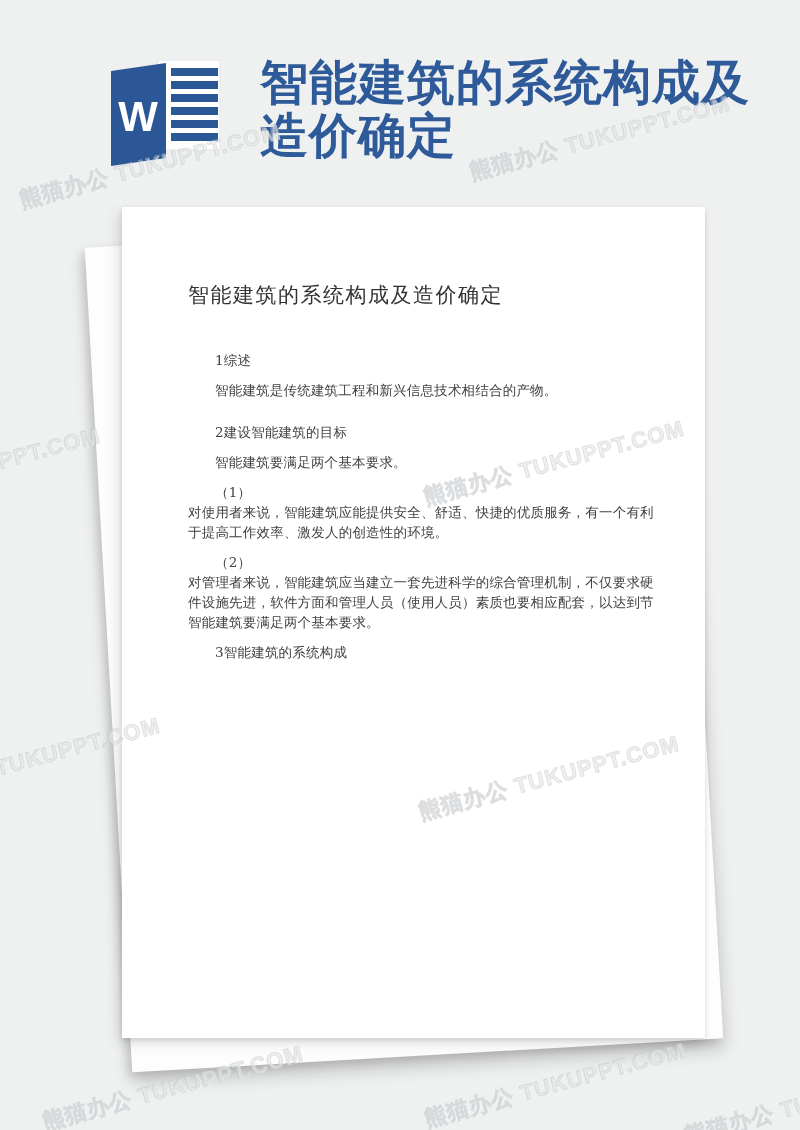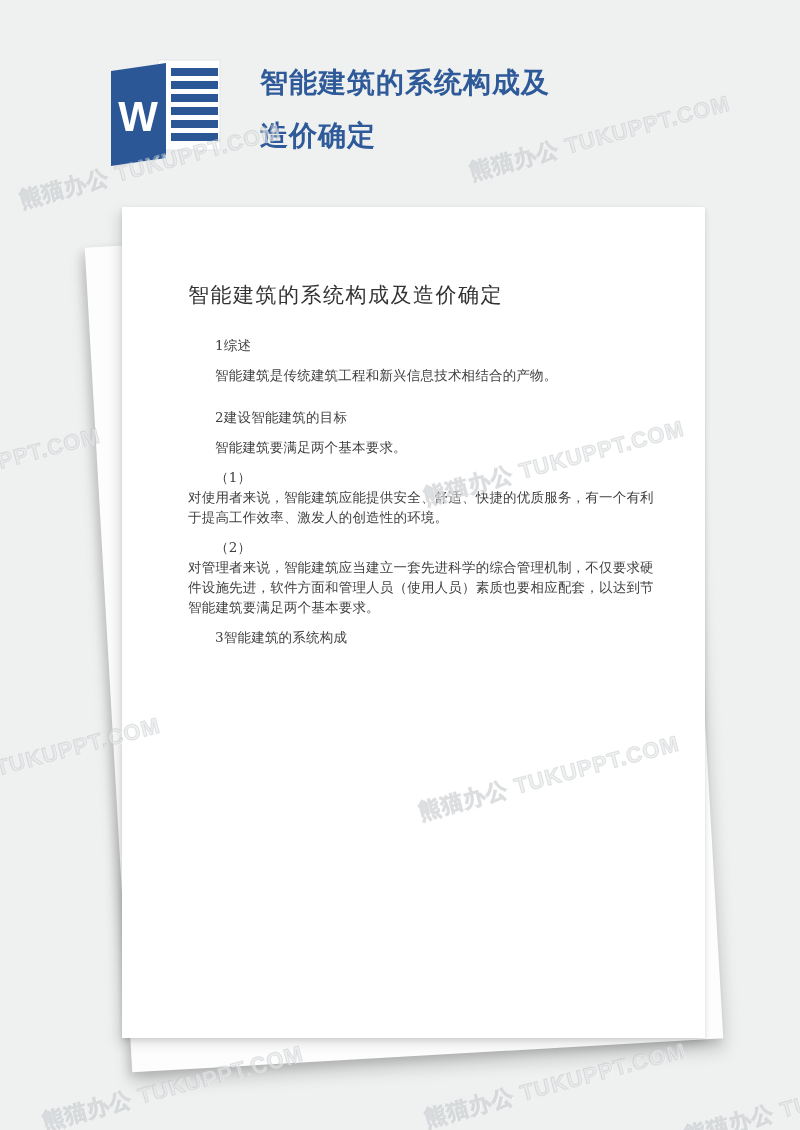--- a/index.html
+++ b/index.html
@@ -9,21 +9,21 @@
     overflow:hidden;
     background:#eff0f0;
     font-family:"Liberation Sans",sans-serif;
   }
   
   .header{position:absolute;left:0;top:0;width:800px;height:200px;z-index:3;}
   .word-icon{position:absolute;left:103px;top:55px;width:122px;height:114px;}
   .page-title{
     position:absolute;left:260px;top:56px;width:500px;
     font-family:"DejaVu Serif","Liberation Serif",serif;
-    font-weight:700;font-size:28px;line-height:53px;letter-spacing:1px;
+    font-weight:700;font-size:48px;line-height:53px;letter-spacing:1px;
     color:#2e5a99;
   }
   
   .sheet{position:absolute;background:#ffffff;}
   .sheet-behind{
     left:108px;top:230px;width:592px;height:826px;
     transform:rotate(-3.3deg);
     background:#fdfdfd;
     box-shadow:0 10px 18px rgba(0,0,0,0.20), -4px 4px 9px rgba(0,0,0,0.10);
     z-index:1;
@@ -34,21 +34,21 @@
     z-index:2;
   }
   
   .doc-content{
     box-sizing:border-box;width:100%;height:100%;
     padding:74px 12px 0 66px;
     font-family:"DejaVu Serif","Liberation Serif",serif;
     color:#3f3f3f;
   }
   .doc-heading{
-    margin:0 0 26px 0;
+    margin:0 0 41px 0;
     font-size:21px;font-weight:400;letter-spacing:1.5px;color:#333;
   }
   .doc-content p{
     margin:0 4px 10px 0;
     font-size:13.5px;line-height:20px;letter-spacing:0.2px;
   }
   .doc-content p.pre{white-space:pre-wrap;}
   .ind{text-indent:27px;}
   .mb0{margin-bottom:0 !important;}
   .lg{margin-bottom:22px !important;}

